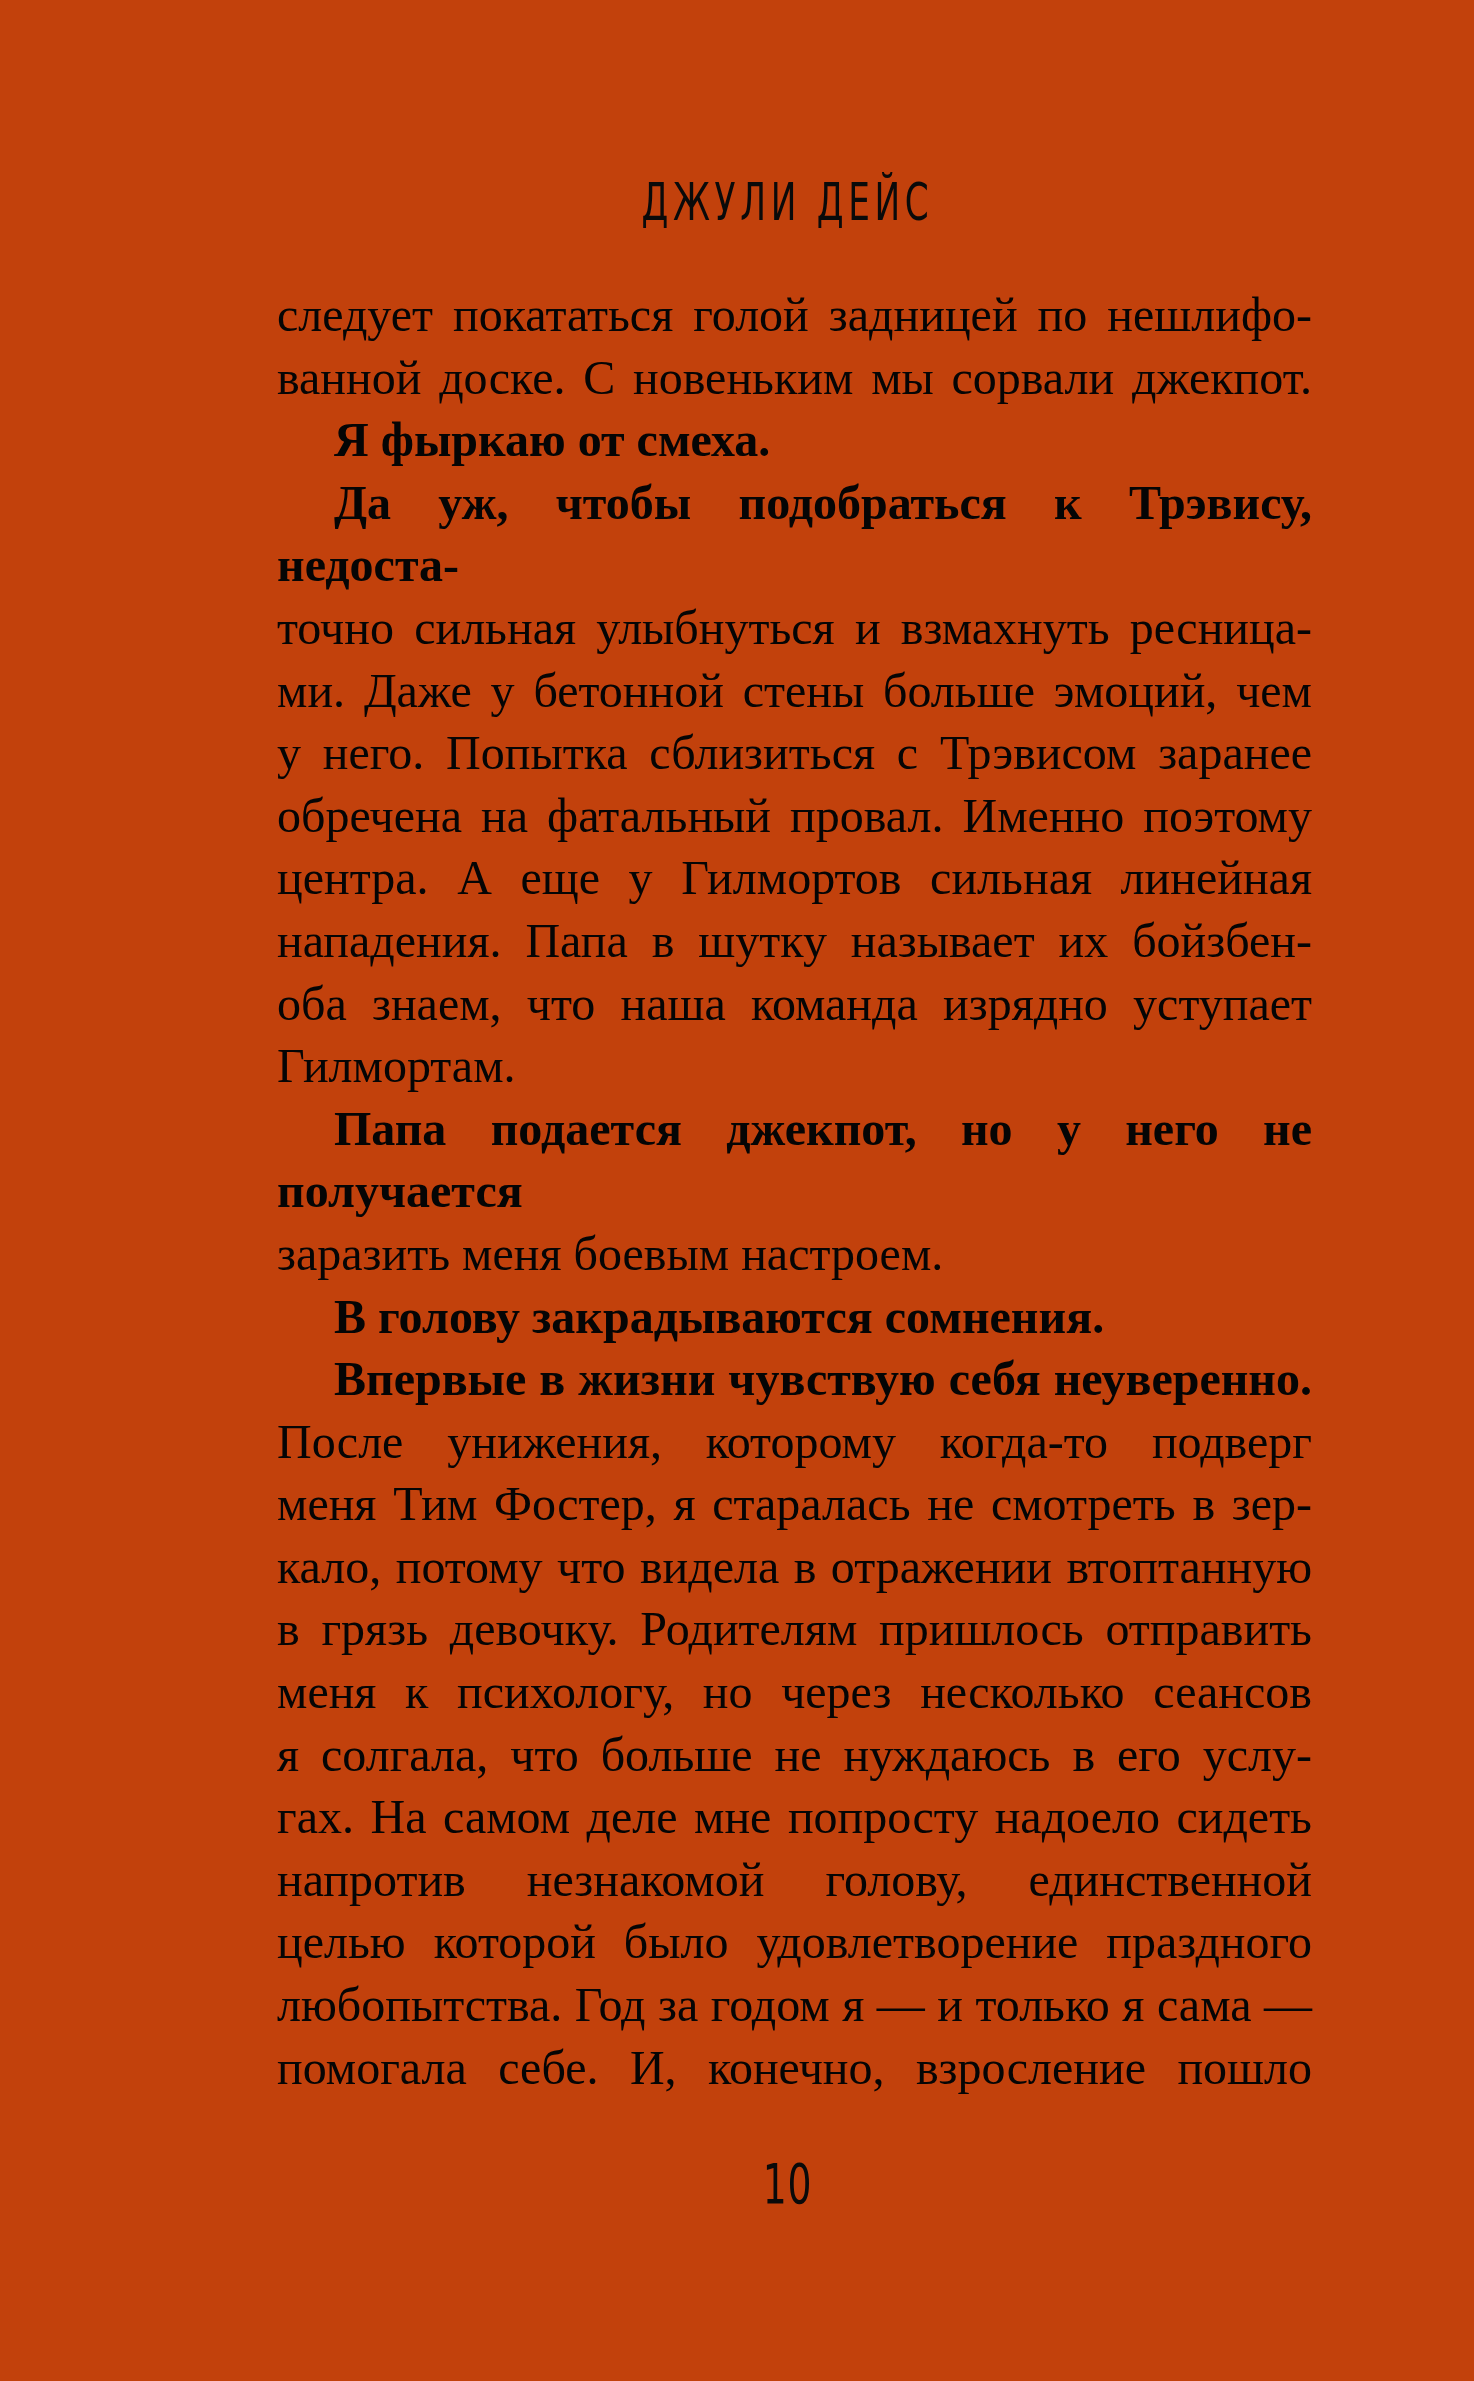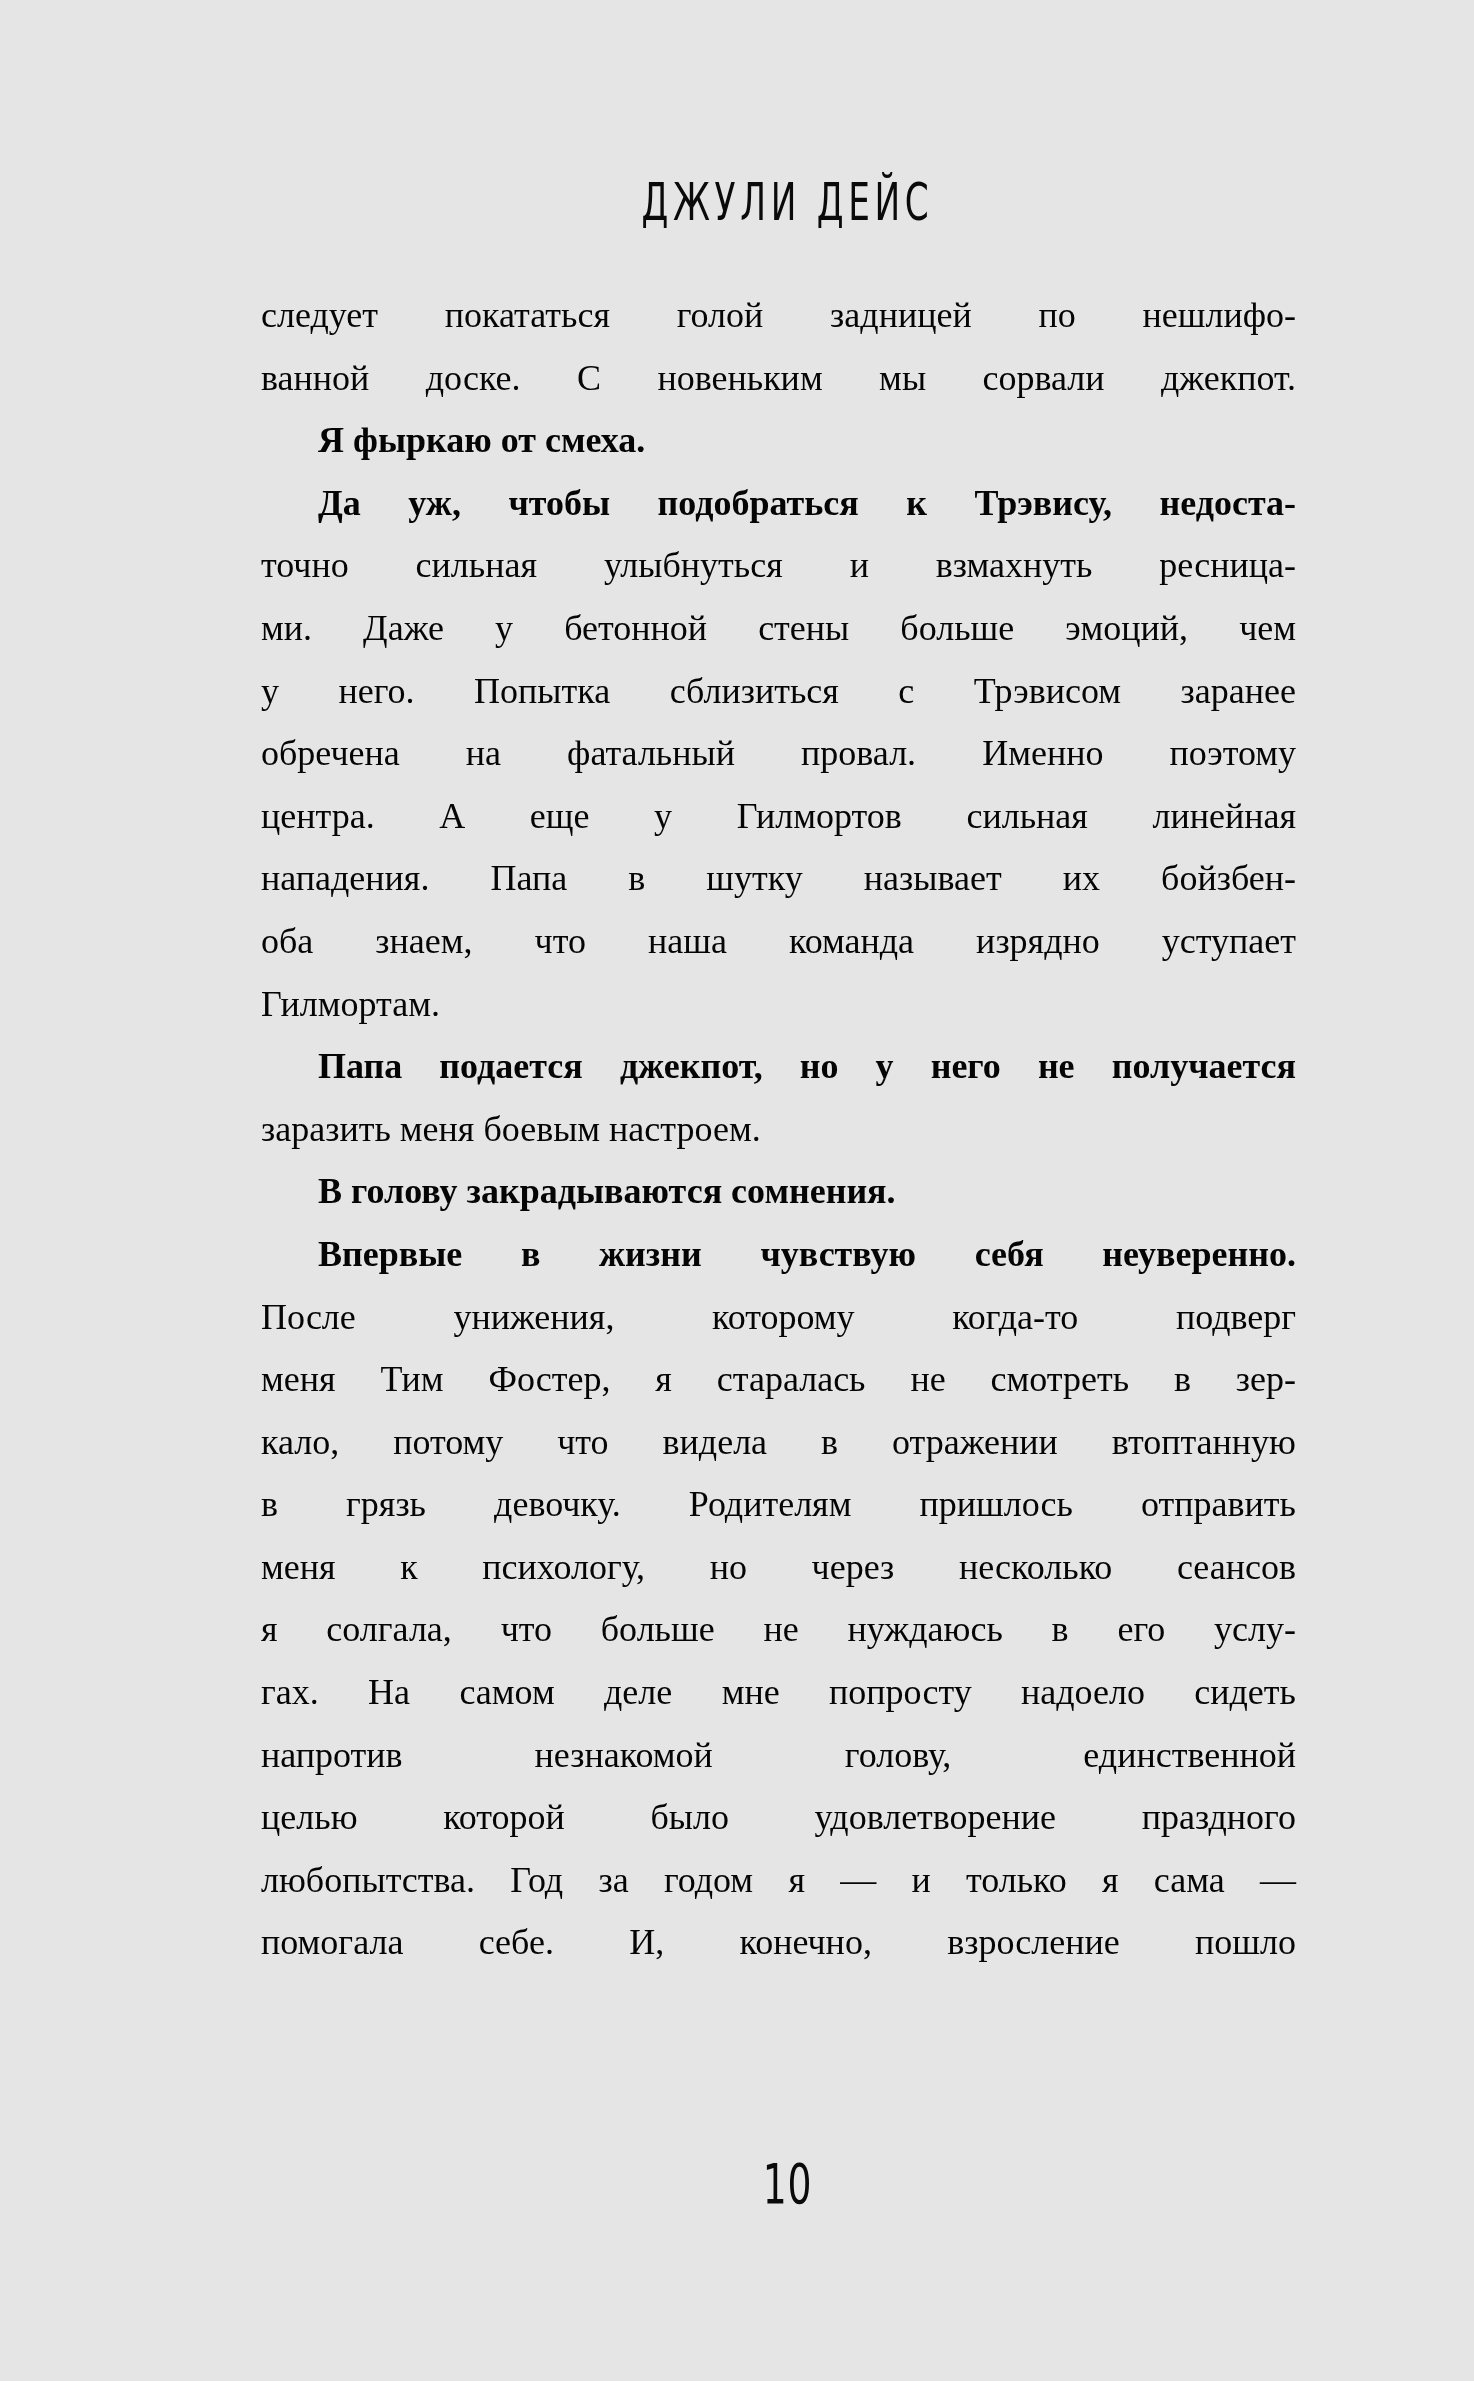--- a/index.html
+++ b/index.html
@@ -4,45 +4,45 @@
 <style>
   html, body {
     margin: 0;
     padding: 0;
     background: #ffffff;
   }
   .page {
     position: relative;
     width: 1474px;
     height: 2381px;
-    background: #e5e5e5;
+    background: #c2410c;
     color: #000000;
     overflow: hidden;
     font-family: "Liberation Serif", serif;
   }
   .running-head {
     position: absolute;
     left: 270px;
     top: 172px;
     width: 1035px;
     text-align: center;
     font-family: "DejaVu Sans", sans-serif;
     font-size: 44px;
     letter-spacing: 6px;
     white-space: nowrap;
     transform: scale(0.78, 1.16);
     transform-origin: center top;
     color: #0a0a0a;
   }
   .text-block {
     position: absolute;
-    left: 261px;
+    left: 277px;
     top: 284px;
     width: 1035px;
-    font-size: 36px;
+    font-size: 48px;
     line-height: 62.6px;
     color: #050505;
   }
   .line {
     text-align: justify;
     text-align-last: justify;
   }
   .line.last {
     text-align: justify;
     text-align-last: left;

